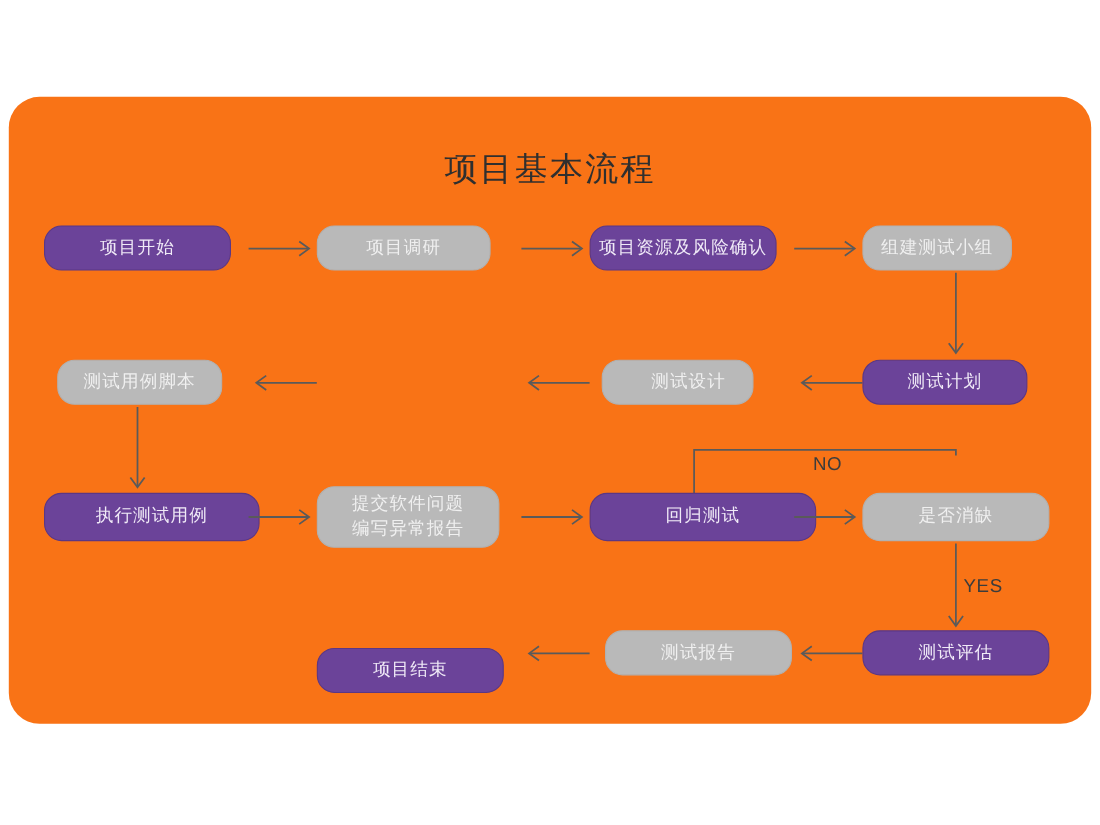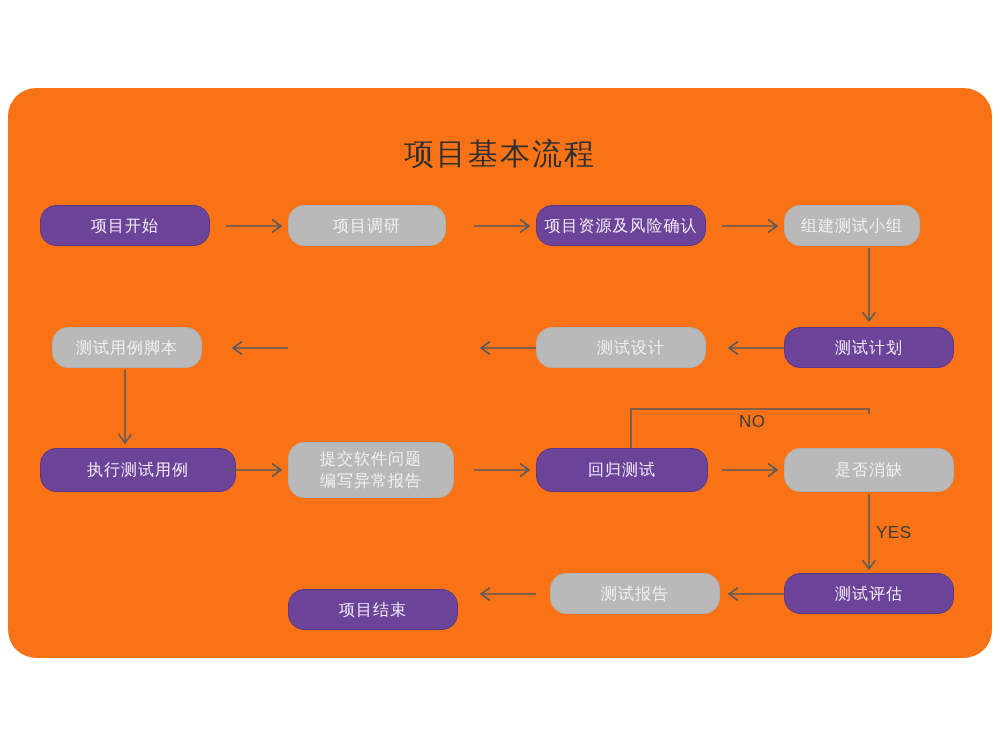--- a/index.html
+++ b/index.html
@@ -129,30 +129,30 @@
   </div>
 
 
   <div class="conn" style="left:466px; top:252px; width:62px; height:16px;">
     <svg width="62" height="16" viewBox="0 0 62 16">
       <line x1="8" y1="8" x2="62" y2="8" stroke="#5a5a5a" stroke-width="1.6"></line>
       <polyline points="16,1.5 7,8 16,14.5" fill="none" stroke="#5a5a5a" stroke-width="1.6"></polyline>
     </svg>
   </div>
 
-  <div class="node gray" style="left:528px; top:239px; width:170px; height:41px;padding-left:20px;">测试设计</div>
+  <div class="node gray" style="left:539px; top:239px; width:138px; height:41px;padding-left:20px;">测试设计</div>
 
   <div class="conn" style="left:714px; top:252px; width:62px; height:16px;">
     <svg width="62" height="16" viewBox="0 0 62 16">
       <line x1="8" y1="8" x2="62" y2="8" stroke="#5a5a5a" stroke-width="1.6"></line>
       <polyline points="16,1.5 7,8 16,14.5" fill="none" stroke="#5a5a5a" stroke-width="1.6"></polyline>
     </svg>
   </div>
 
-  <div class="node purple" style="left:776px; top:239px; width:170px; height:41px;">测试计划</div>
+  <div class="node purple" style="left:776px; top:239px; width:150px; height:41px;">测试计划</div>
 
   <div class="conn" style="left:108px; top:282px; width:18px; height:80px;">
     <svg width="18" height="80" viewBox="0 0 18 80">
       <line x1="9" y1="0" x2="9" y2="72" stroke="#5a5a5a" stroke-width="1.6"></line>
       <polyline points="2.5,64 9,73 15.5,64" fill="none" stroke="#5a5a5a" stroke-width="1.6"></polyline>
     </svg>
   </div>
 
   <div class="conn" style="left:616px; top:320px; width:252px; height:62px;">
     <svg width="252" height="62" viewBox="0 0 252 62">
@@ -174,21 +174,21 @@
   <div class="node gray" style="left:280px; top:354px; width:166px; height:56px;">提交软件问题
 编写异常报告</div>
 
   <div class="conn" style="left:466px; top:374px; width:62px; height:16px;">
     <svg width="62" height="16" viewBox="0 0 62 16">
       <line x1="0" y1="8" x2="54" y2="8" stroke="#5a5a5a" stroke-width="1.6"></line>
       <polyline points="46,1.5 55,8 46,14.5" fill="none" stroke="#5a5a5a" stroke-width="1.6"></polyline>
     </svg>
   </div>
 
-  <div class="node purple" style="left:528px; top:360px; width:172px; height:44px;">回归测试</div>
+  <div class="node purple" style="left:528px; top:360px; width:206px; height:44px;">回归测试</div>
 
   <div class="conn" style="left:714px; top:374px; width:62px; height:16px;">
     <svg width="62" height="16" viewBox="0 0 62 16">
       <line x1="0" y1="8" x2="54" y2="8" stroke="#5a5a5a" stroke-width="1.6"></line>
       <polyline points="46,1.5 55,8 46,14.5" fill="none" stroke="#5a5a5a" stroke-width="1.6"></polyline>
     </svg>
   </div>
 
   <div class="node gray" style="left:776px; top:360px; width:170px; height:44px;">是否消缺</div>
 

